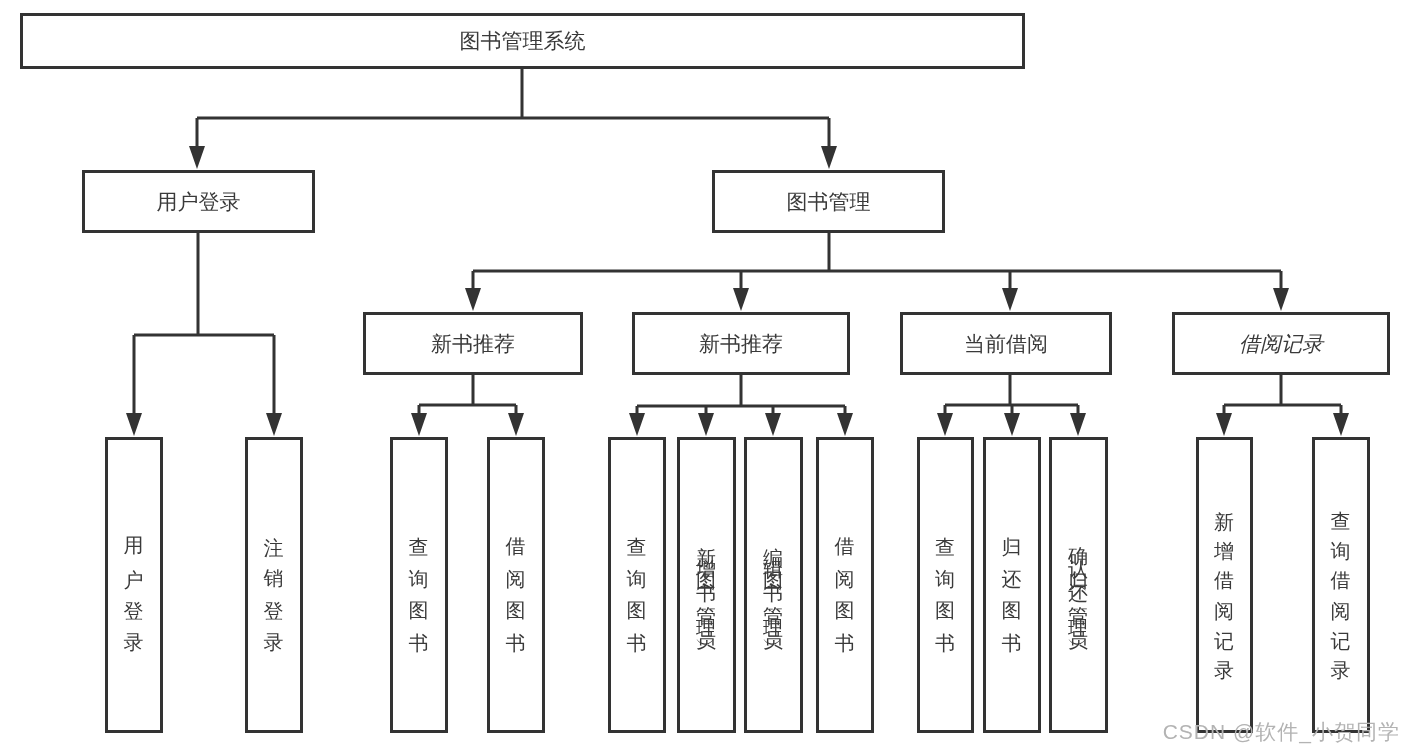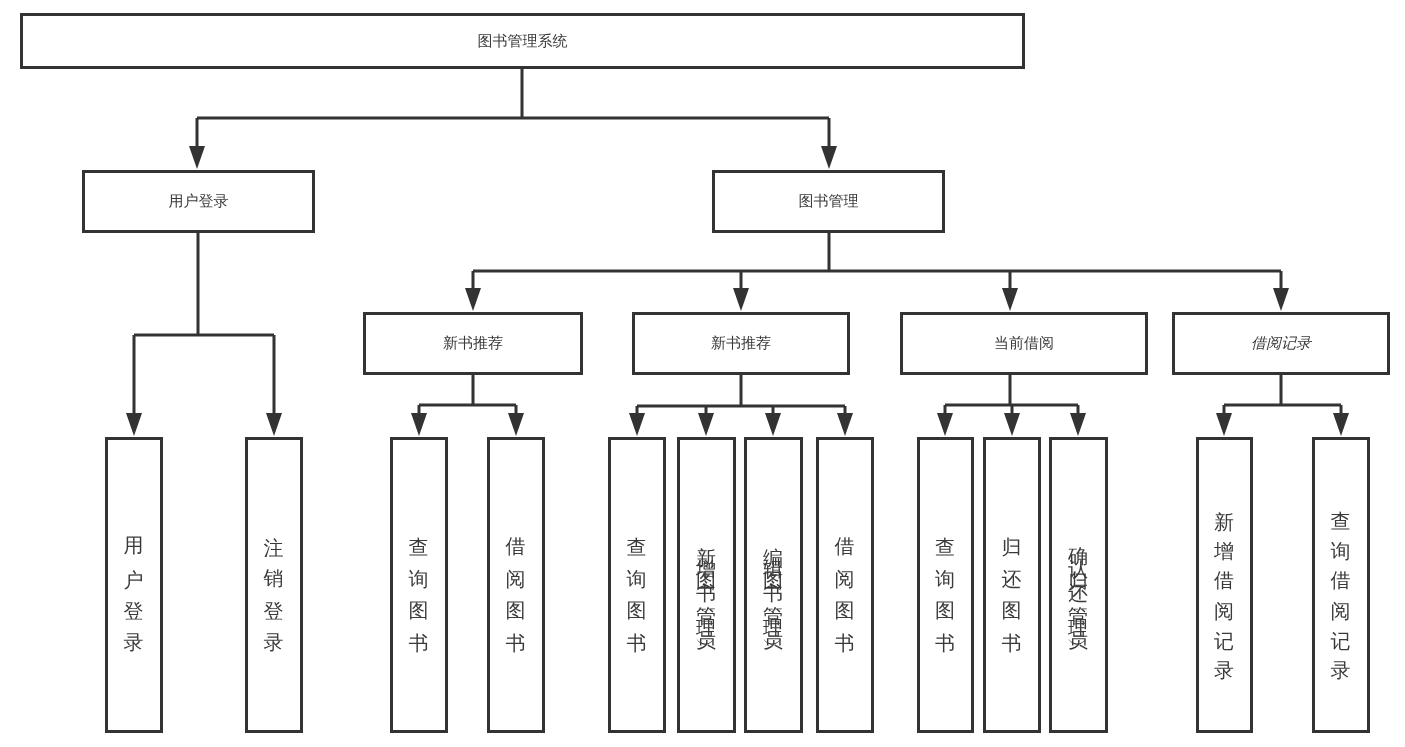--- a/index.html
+++ b/index.html
@@ -13,37 +13,37 @@
   .connectors{position:absolute;left:0;top:0;width:1405px;height:747px;z-index:1;}
   .node{
     position:absolute;
     box-sizing:border-box;
     background:#ffffff;
     border:3px solid #333333;
     display:flex;
     align-items:center;
     justify-content:center;
     color:#3a3a3a;
-    font-size:15px;
+    font-size:21px;
     white-space:nowrap;
     z-index:2;
   }
   .leaf{
     writing-mode:vertical-rl;
     text-orientation:upright;
     font-size:20px;
     line-height:1;
   }
   
   .n-root{left:20px;top:13px;width:1005px;height:56px;}
   .n-l2a{left:82px;top:170px;width:233px;height:63px;}
   .n-l2b{left:712px;top:170px;width:233px;height:63px;}
   .n-l3a{left:363px;top:312px;width:220px;height:63px;}
   .n-l3b{left:632px;top:312px;width:218px;height:63px;}
-  .n-l3c{left:900px;top:312px;width:248px;height:63px;}
+  .n-l3c{left:900px;top:312px;width:212px;height:63px;}
   .n-l3d{left:1172px;top:312px;width:218px;height:63px;font-style:italic;}
   .lf1{left:105px;top:437px;width:58px;height:296px;}
   .lf2{left:245px;top:437px;width:58px;height:296px;}
   .lf3{left:390px;top:437px;width:58px;height:296px;}
   .lf4{left:487px;top:437px;width:58px;height:296px;}
   .lf5{left:608px;top:437px;width:58px;height:296px;}
   .lf6{left:677px;top:437px;width:59px;height:296px;}
   .lf7{left:744px;top:437px;width:59px;height:296px;}
   .lf8{left:816px;top:437px;width:58px;height:296px;}
   .lf9{left:917px;top:437px;width:57px;height:296px;}
@@ -129,13 +129,14 @@
   <div class="node leaf lf7" style="letter-spacing: 12px;">编辑图书（管理员）</div>
   <div class="node leaf lf8" style="letter-spacing: 32px;">借阅图书</div>
 
   <div class="node leaf lf9" style="letter-spacing: 32px;">查询图书</div>
   <div class="node leaf lf10" style="letter-spacing: 32px;">归还图书</div>
   <div class="node leaf lf11" style="letter-spacing: 12px;">确认归还（管理员）</div>
 
   <div class="node leaf lf12" style="letter-spacing: 30px;">新增借阅记录</div>
   <div class="node leaf lf13" style="letter-spacing: 30px;">查询借阅记录</div>
 
+  <div class="watermark">CSDN @软件_小贺同学</div>
 </div>
 
 </body></html>

